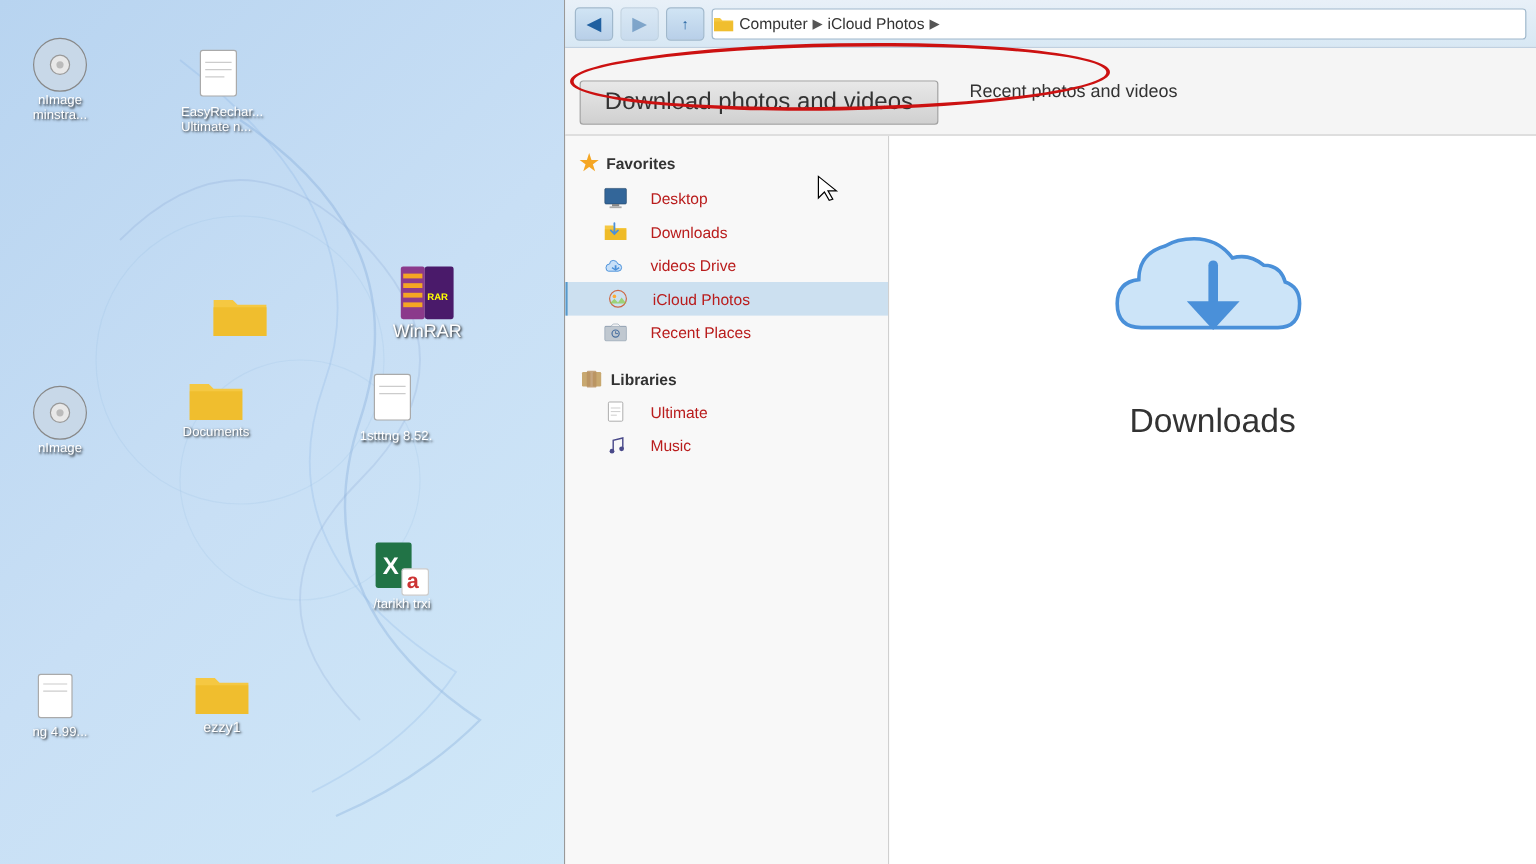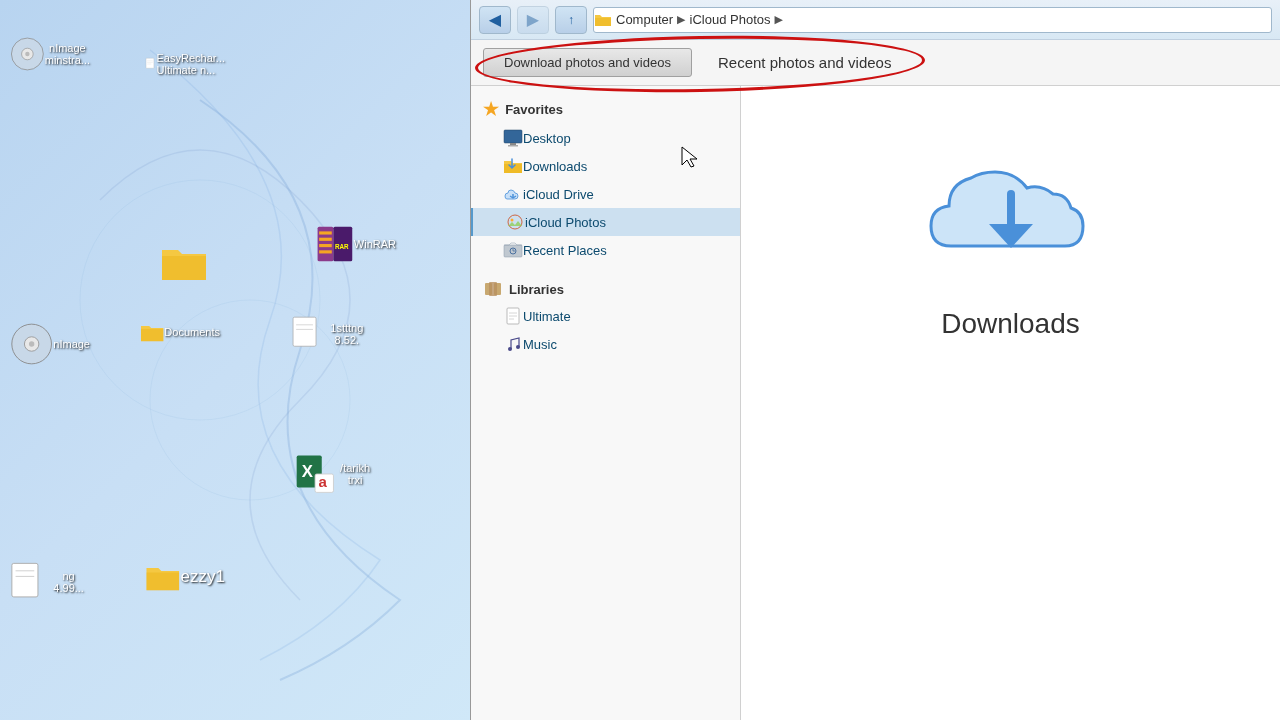--- a/index.html
+++ b/index.html
@@ -16,20 +16,21 @@
       position: absolute;
       top: 0; left: 0;
       width: 1280px;
       height: 720px;
       background: linear-gradient(135deg, #b8d4f0 0%, #c8dff5 30%, #d0e8f8 60%, #e8f0fa 100%);
     }
 
     .desktop-icon {
       position: absolute;
       display: flex;
+      flex-direction: column;
       align-items: center;
       width: 80px;
       cursor: pointer;
     }
 
     .desktop-icon .icon-label {
       color: white;
       font-size: 11px;
       text-align: center;
       text-shadow: 1px 1px 2px rgba(0,0,0,0.8);
@@ -104,24 +105,25 @@
       border-bottom: 1px solid #d0d0d0;
       gap: 10px;
       position: relative;
     }
 
     .action-btn-download {
       background: linear-gradient(to bottom, #e8e8e8 0%, #d0d0d0 100%);
       border: 1px solid #a0a0a0;
       border-radius: 3px;
       padding: 6px 20px;
-      font-size: 13px;
+      font-size: 20px;
       color: #333;
       cursor: pointer;
       font-family: 'Segoe UI', sans-serif;
+      margin-top: 19px;
     }
 
     .action-btn-upload {
       background: transparent;
       border: none;
       padding: 6px 16px;
       font-size: 15px;
       color: #333;
       cursor: pointer;
       font-family: 'Segoe UI', sans-serif;
@@ -152,23 +154,23 @@
       color: #333;
       cursor: pointer;
       gap: 6px;
     }
 
     .nav-item {
       display: flex;
       align-items: center;
       padding: 5px 12px 5px 32px;
       font-size: 13px;
-      color: #0c4a6e;
-      cursor: pointer;
-      gap: 0;
+      color: #b91c1c;
+      cursor: pointer;
+      gap: 19px;
     }
 
     .nav-item.active {
       background: #cce0f0;
       border-left: 2px solid #5599cc;
     }
 
     
     .content-pane {
       flex: 1;
@@ -243,21 +245,21 @@
   <div class="desktop-icon" style="top:220px;left:316px">
     <svg width="48" height="48" viewBox="0 0 48 48">
       <rect x="2" y="2" width="20" height="44" rx="2" fill="#8b3a8b"></rect>
       <rect x="22" y="2" width="24" height="44" rx="2" fill="#4a1a6a"></rect>
       <rect x="4" y="8" width="16" height="4" fill="#f5a623"></rect>
       <rect x="4" y="16" width="16" height="4" fill="#f5a623"></rect>
       <rect x="4" y="24" width="16" height="4" fill="#f5a623"></rect>
       <rect x="4" y="32" width="16" height="4" fill="#f5a623"></rect>
       <text x="24" y="30" font-size="8" fill="yellow" font-weight="bold">RAR</text>
     </svg>
-    <span class="icon-label" style="color:white;font-size:11px;text-shadow:1px 1px 2px rgba(0,0,0,0.9)">WinRAR</span>
+    <span class="icon-label" style="color:white;font-size:15px;text-shadow:1px 1px 2px rgba(0,0,0,0.9)">WinRAR</span>
   </div>
 
   <div class="desktop-icon" style="top:320px;left:10px">
     <svg width="48" height="48" viewBox="0 0 48 48">
       <circle cx="24" cy="24" r="22" fill="#c8d8e8" stroke="#888" stroke-width="1"></circle>
       <circle cx="24" cy="24" r="8" fill="#e8e8e8" stroke="#999" stroke-width="1"></circle>
       <circle cx="24" cy="24" r="3" fill="#bbb"></circle>
     </svg>
     <span class="icon-label" style="color:white;font-size:11px;text-shadow:1px 1px 2px rgba(0,0,0,0.9)">nImage</span>
   </div>
@@ -296,21 +298,21 @@
       <line x1="6" y1="16" x2="26" y2="16" stroke="#ccc" stroke-width="1"></line>
     </svg>
     <span class="icon-label" style="color:white;font-size:11px;text-shadow:1px 1px 2px rgba(0,0,0,0.9)">ng 4.99...</span>
   </div>
 
   <div class="desktop-icon" style="top:555px;left:145px">
     <svg width="48" height="44" viewBox="0 0 48 44">
       <path d="M2,10 L2,40 L46,40 L46,14 L22,14 L18,10 Z" fill="#f5c842"></path>
       <path d="M2,16 L46,16 L46,40 L2,40 Z" fill="#e6a800" opacity="0.3"></path>
     </svg>
-    <span class="icon-label" style="color:white;font-size:17px;text-shadow:1px 1px 2px rgba(0,0,0,0.9)">ezzy1</span>
+    <span class="icon-label" style="color:white;font-size:12px;text-shadow:1px 1px 2px rgba(0,0,0,0.9)">ezzy1</span>
   </div>
 
 </div>
 
 <div class="explorer-window">
 
   <div class="toolbar">
     <button class="nav-btn">◀</button>
     <button class="nav-btn" style="opacity:0.5">▶</button>
     <button class="nav-btn" style="font-size:12px">↑</button>
@@ -369,21 +371,21 @@
         </svg>
         <span>Downloads</span>
       </div>
 
       <div class="nav-item">
         <svg width="20" height="18" viewBox="0 0 20 18">
           <path d="M4,14 Q2,14 2,11 Q2,8 5,8 Q5,5 8,5 Q11,5 12,8 Q15,8 15,11 Q15,14 12,14 Z" fill="#c8e0f8" stroke="#4a90d9" stroke-width="0.8"></path>
           <line x1="10" y1="9" x2="10" y2="13" stroke="#4a90d9" stroke-width="1.5"></line>
           <path d="M7,11 L10,13 L13,11" stroke="#4a90d9" stroke-width="1.2" fill="none"></path>
         </svg>
-        <span>iCloud Drive</span>
+        <span>videos Drive</span>
       </div>
 
       <div class="nav-item active">
         <svg width="20" height="18" viewBox="0 0 20 18">
           <circle cx="10" cy="9" r="7" fill="none" stroke="#cc6644" stroke-width="1"></circle>
           <circle cx="7" cy="7" r="1.5" fill="#ffaa33"></circle>
           <path d="M3,13 L7,9 L10,12 L13,8 L17,13 Z" fill="#88cc44" opacity="0.7"></path>
         </svg>
         <span>iCloud Photos</span>
       </div>

